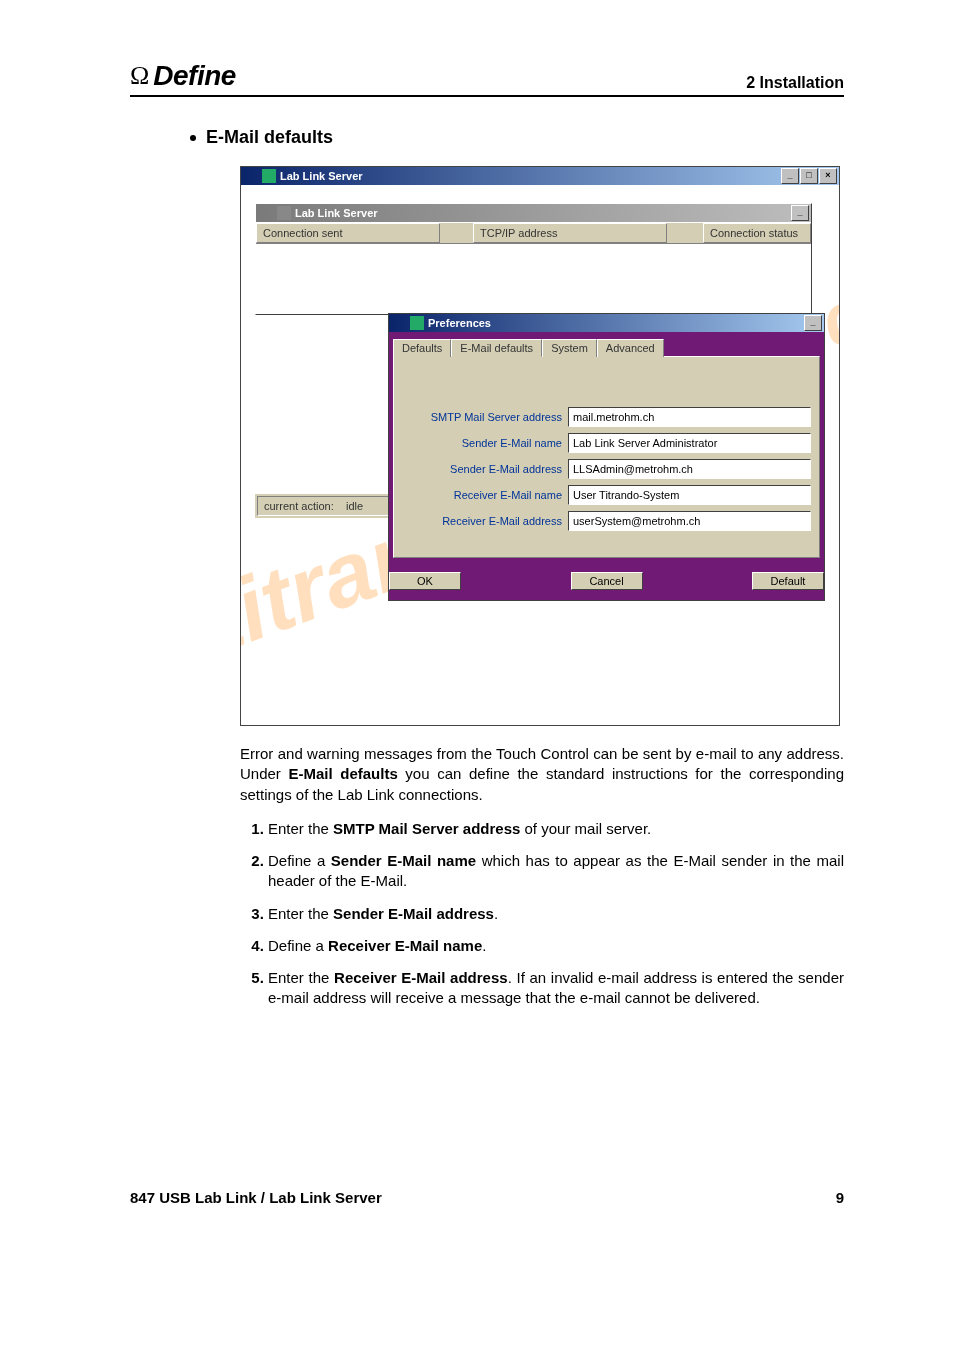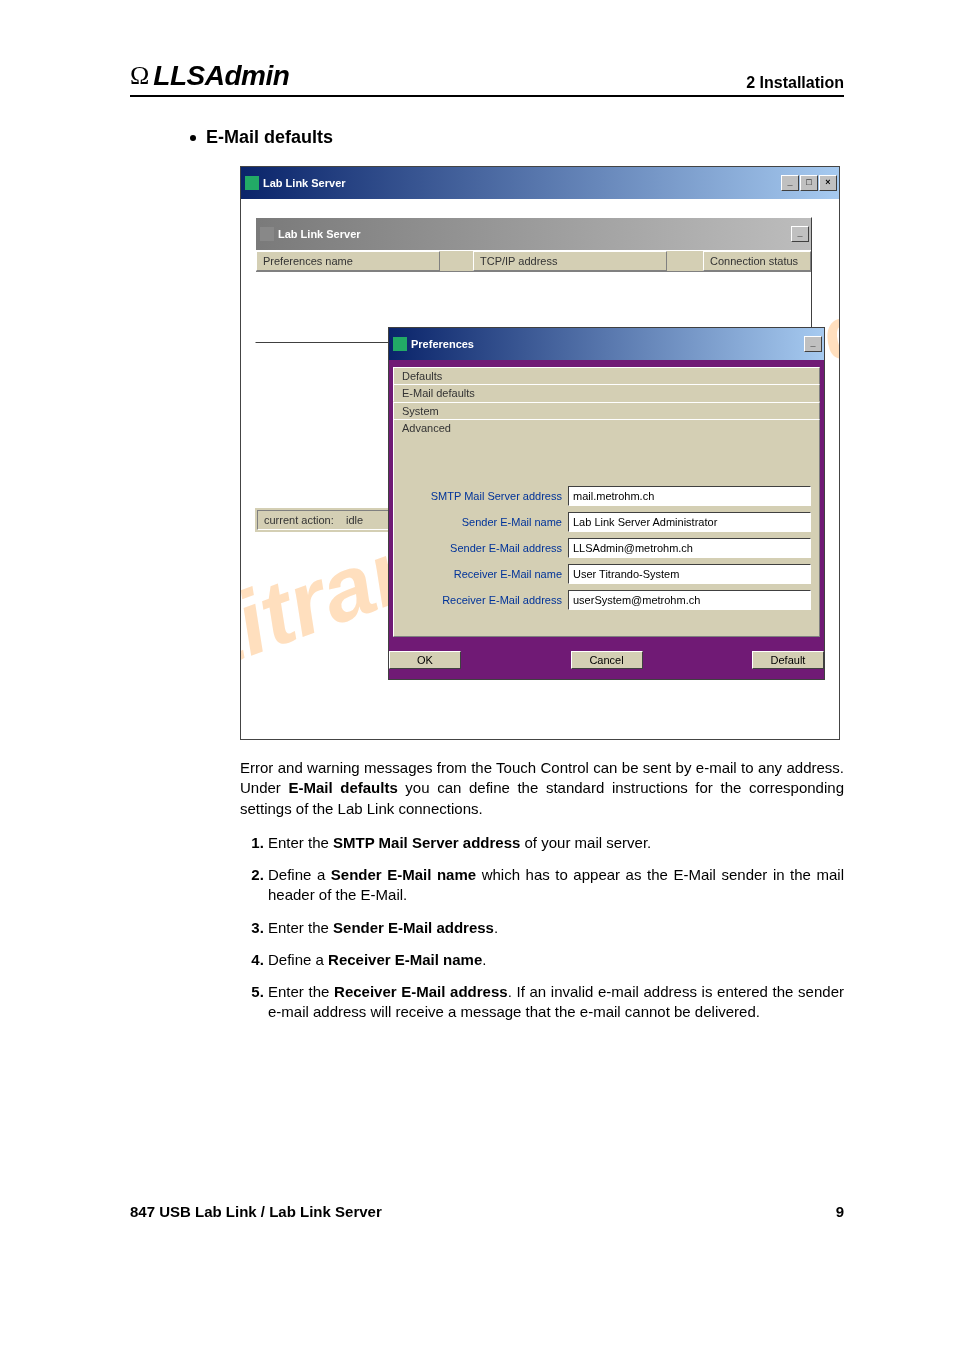--- a/index.html
+++ b/index.html
@@ -60,24 +60,24 @@
     border: 1px solid #444;
     box-sizing: border-box;
     font-family: "MS Sans Serif", Tahoma, sans-serif;
     font-size: 11px;
     position: relative;
     background: #fff;
   }
   .titlebar {
     background: linear-gradient(to right, #0a246a, #a6caf0);
     color: #fff;
-    height: 32px;
+    height: 18px;
     display:flex;
     align-items:center;
-    padding: 0 2px 0 4px;
+    padding: 0 2px 0 21px;
     font-weight: bold;
     font-size: 11px;
   }
   .titlebar .tb-icon {
     width: 14px; height:14px; background:#2a6; margin-right:4px;
     display:inline-block;
   }
   .titlebar .spacer { flex:1; }
   .winbtn {
     width:16px; height:14px; background:#c0c0c0; border:1px solid #fff;
@@ -162,21 +162,20 @@
     width:435px;
     border:1px solid #404040;
     background:#701a75;
   }
   .tabrow {
     padding:6px 4px 0 4px;
     display:flex;
     position:relative;
     top:1px;
     z-index:2;
-    flex-direction:column;
   }
   .tab {
     border:1px solid #808080;
     border-bottom:none;
     border-top-color:#fff;
     border-left-color:#fff;
     background:#d4cfb4;
     padding:2px 8px;
     font-size:11px;
     margin-right:0px;
@@ -265,21 +264,21 @@
   b { font-weight:bold; }
 </style>
 </head>
 <body>
 
 <div class="page">
 
   <div class="header-row">
     <div class="logo">
       <span class="logo-omega">Ω</span>
-      <span class="logo-text">LLSAdmin</span>
+      <span class="logo-text">Define</span>
     </div>
     <div class="header-right">2 Installation</div>
   </div>
 
   <div class="bullet-head">
     <span class="bullet-dot"></span>
     <span>E-Mail defaults</span>
   </div>
 
   <div class="screenshot-wrap">
@@ -296,21 +295,21 @@
       <div class="bg-text" style="left:540px; top:100px; font-size:70px;">nd</div>
 
       <div class="inner-window">
         <div class="titlebar inactive">
           <span class="tb-icon" style="background:#888;"></span>
           <span>Lab Link Server</span>
           <span class="spacer"></span>
           <span class="winbtn">_</span>
         </div>
         <div class="table-head">
-          <div class="th1">Preferences name</div>
+          <div class="th1">Connection sent</div>
           <div class="th2">TCP/IP address</div>
           <div class="th3">Connection status</div>
         </div>
         <div class="white-area"></div>
       </div>
 
       <div style="position:absolute; left:14px; top:308px; width:200px;">
         <div class="status-row">
           <div class="status-cell">
             <span>current action:</span>

